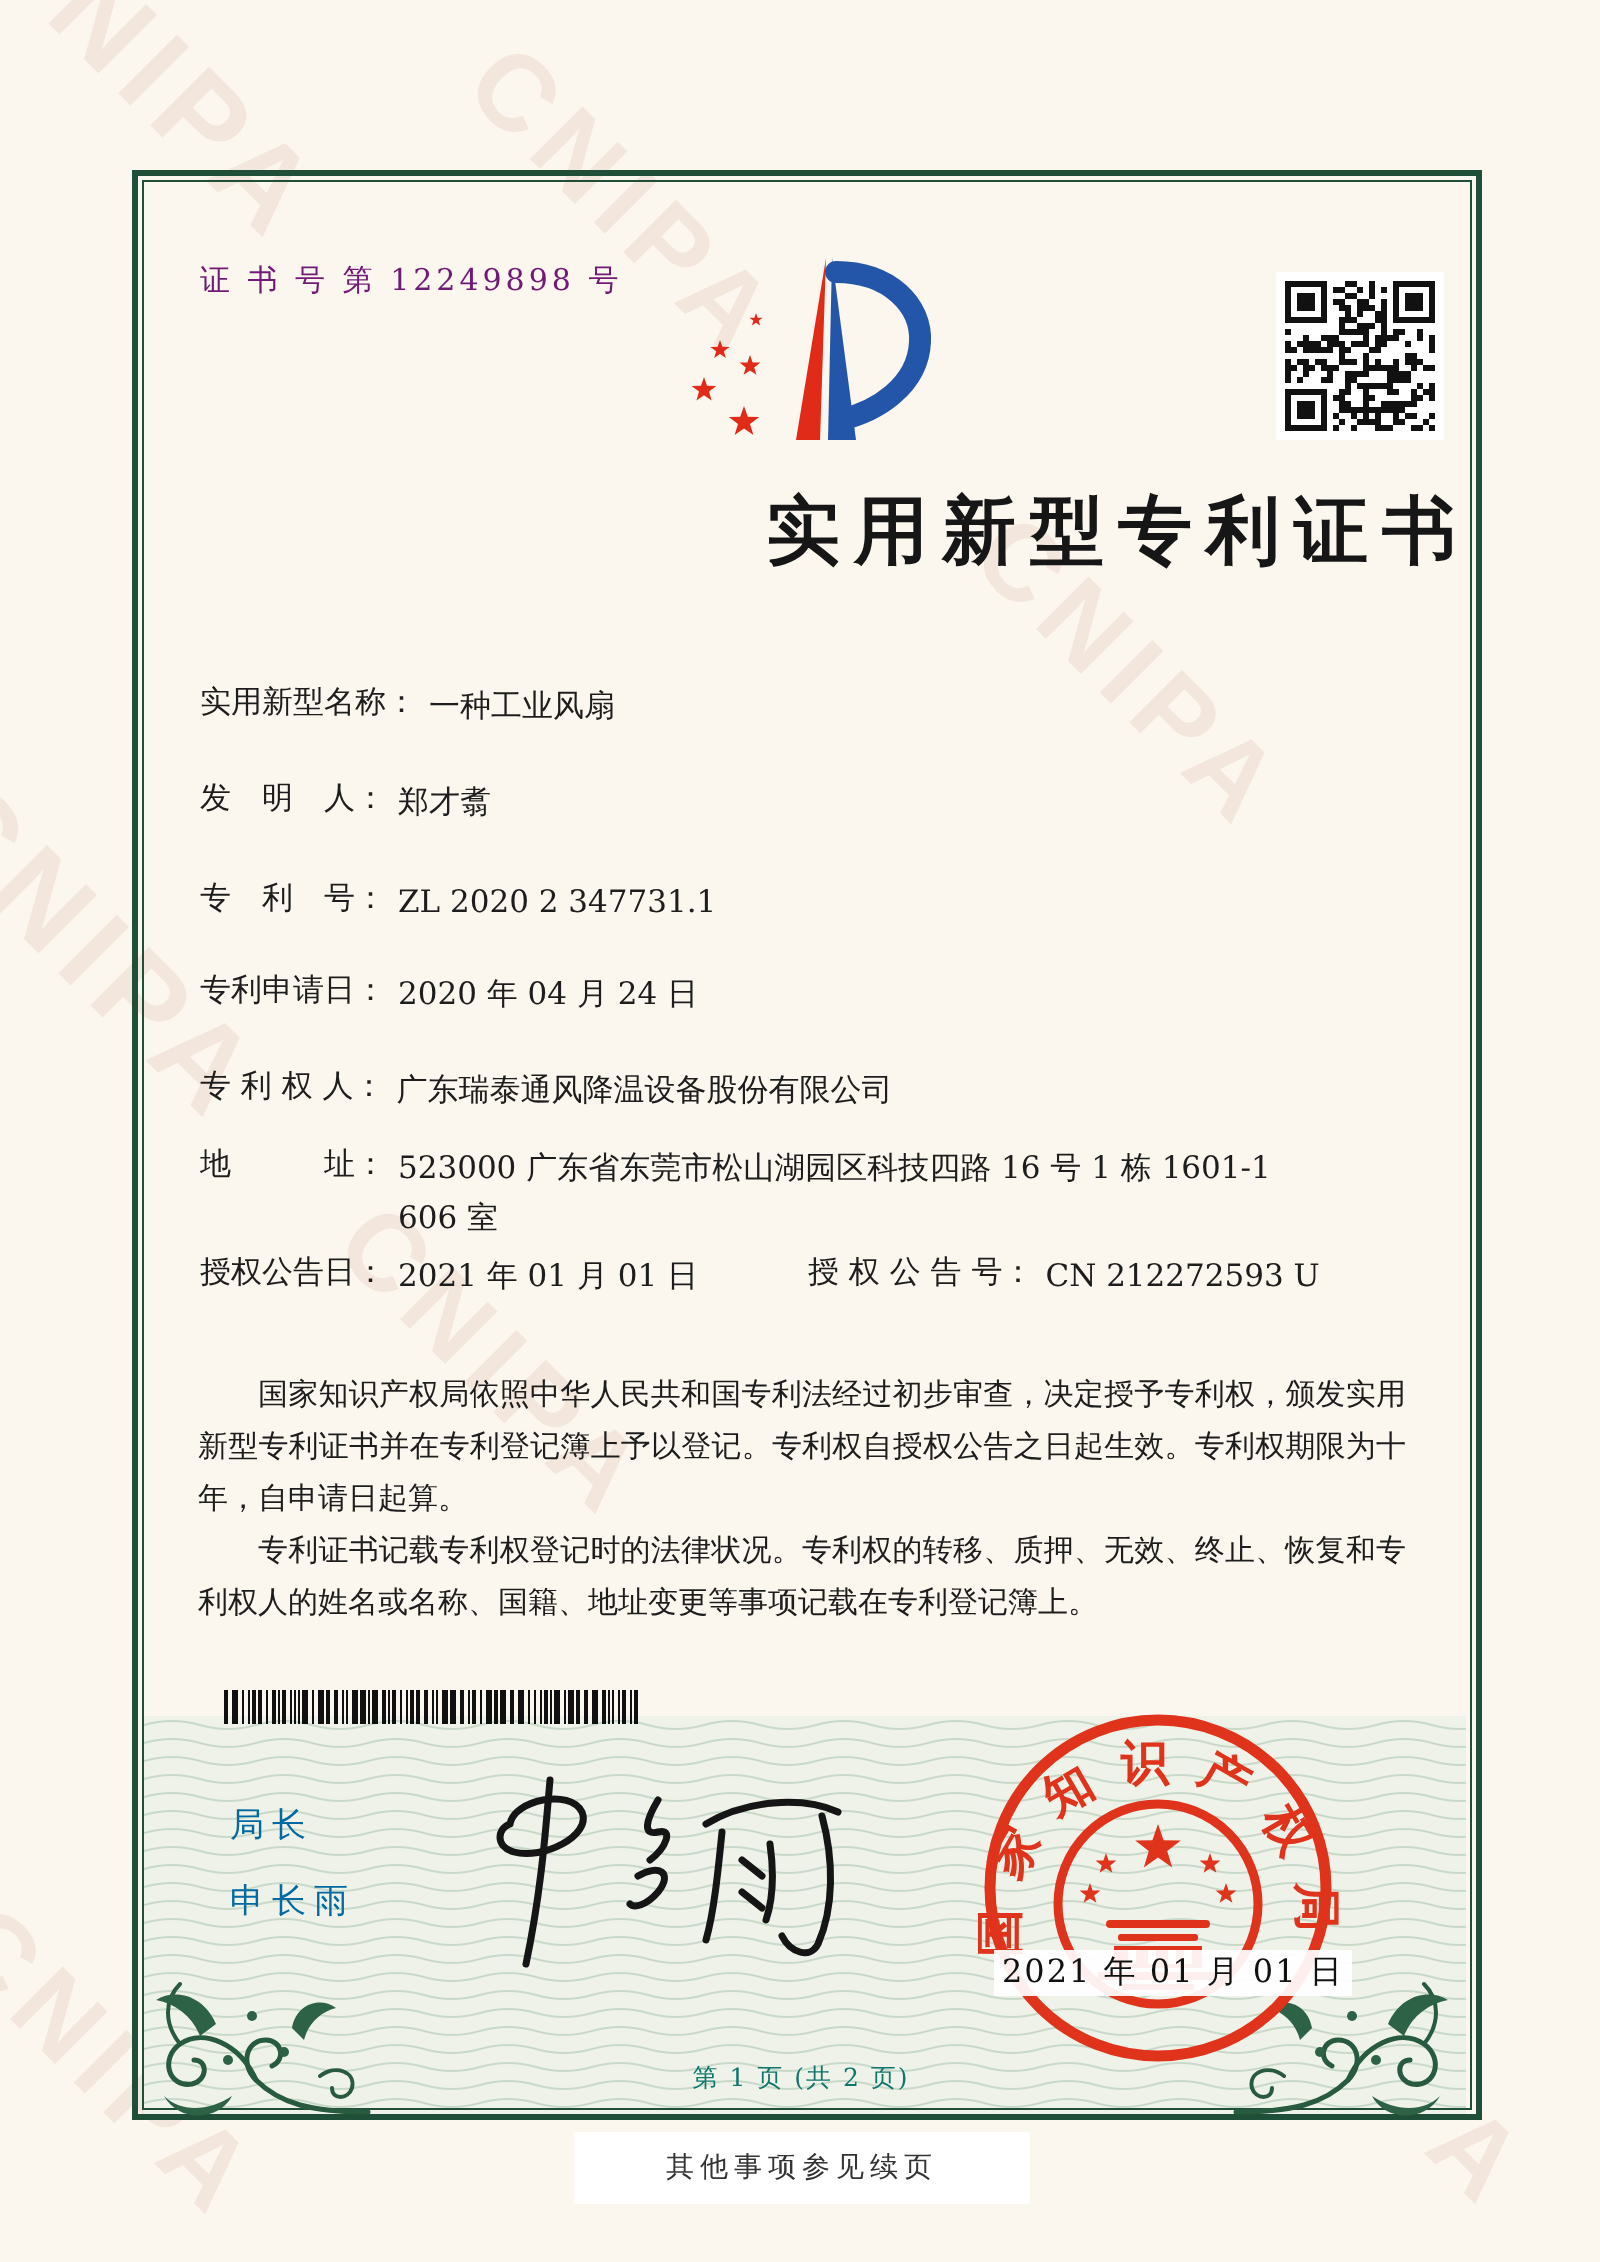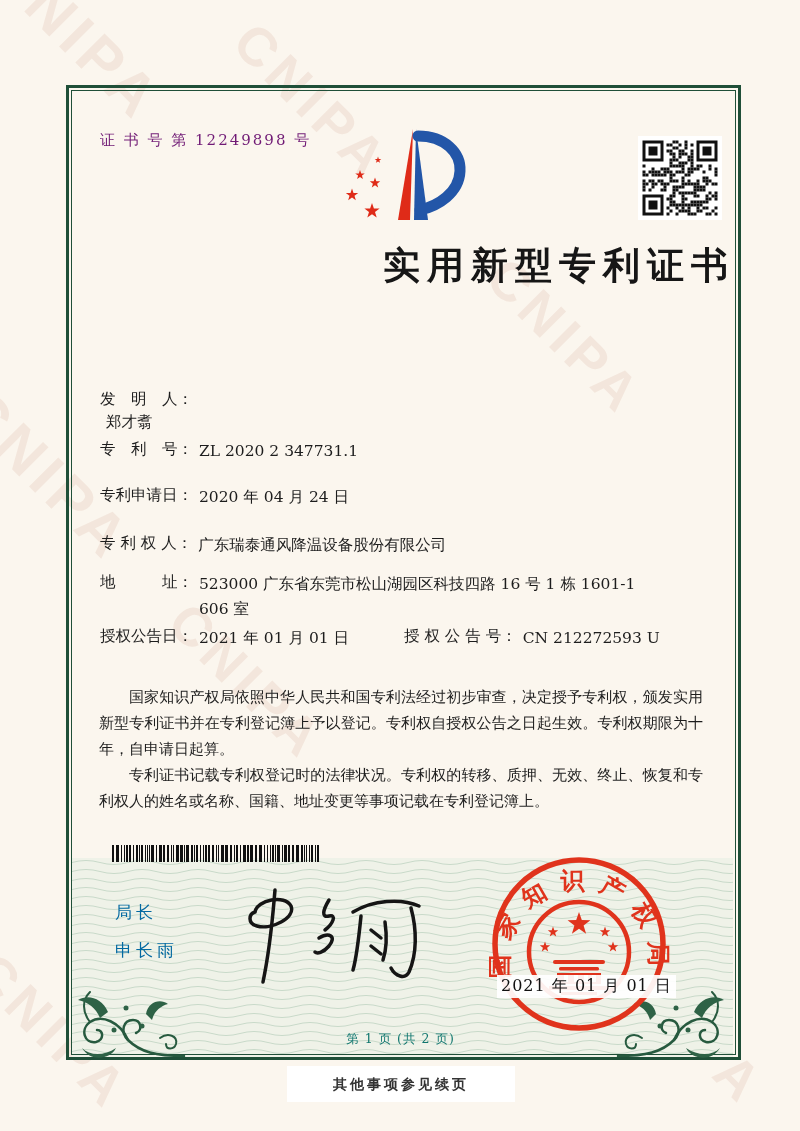--- a/index.html
+++ b/index.html
@@ -24,21 +24,21 @@
   .logo{position:absolute;left:330px;top:123px;width:140px;height:105px;}
 
   .qr{position:absolute;left:638px;top:136px;width:84px;height:84px;background:#fff;padding:0;}
 
   .title{position:absolute;left:66px;top:241px;width:669px;text-align:right;
       font-size:37px;font-weight:600;letter-spacing:7px;color:#161616;}
 
   .field{position:absolute;left:100px;display:flex;font-size:15.5px;color:#1d1d1d;}
   .field .lab{flex:none;}
   .field .val{margin-left:6px;white-space:pre-line;line-height:25px;}
-  .f1{top:341px;} .f2{top:389px;flex-direction:column;} .f3{top:439px;} .f4{top:485px;} .f5{top:533px;}
+  .f1{top:341px;} .f2{top:389px;} .f3{top:439px;} .f4{top:485px;} .f5{top:533px;}
   .f6{top:572px;width:610px;} .f7{top:626px;} .f8{top:626px;left:404px;}
 
   .body-text{position:absolute;left:99px;top:656px;width:604px;font-size:15px;
       line-height:26px;color:#1d1d1d;text-align:justify;margin-top:28px;}
   .body-text p{margin:0;text-indent:2em;}
 
   .barcode{position:absolute;left:112px;top:845px;width:208px;height:17px;}
 
   .sig-label{position:absolute;left:115px;font-size:17px;letter-spacing:4px;color:#0369a1;
       font-family:"Liberation Sans",sans-serif;}
@@ -46,21 +46,21 @@
   .sig-hand{position:absolute;left:233px;top:878px;width:198px;height:118px;}
 
   .seal{position:absolute;left:489px;top:852px;width:182px;height:182px;}
   .seal-date{position:absolute;left:497px;top:975px;font-size:16px;letter-spacing:1px;
       color:#111;background:rgba(255,255,255,0.92);padding:1px 4px;white-space:nowrap;}
 
   .pageinfo{position:absolute;left:66px;top:1031px;width:669px;text-align:center;
       font-size:12.5px;letter-spacing:1px;color:#0f766e;}
 
   .note{position:absolute;left:287px;top:1066px;width:228px;height:36px;background:#ffffff;
-      text-align:center;line-height:36px;font-size:14px;letter-spacing:3px;color:#333;font-weight:bold;}
+      text-align:center;line-height:36px;font-size:14px;letter-spacing:3px;color:#333;}
 
   .corner{position:absolute;width:130px;height:100px;}
   .corner.left{left:56px;top:968px;}
   .corner.right{left:616px;top:968px;transform:scaleX(-1);}
 </style>
 </head>
 <body>
 
 <div class="page">
 
@@ -349,20 +349,24 @@
       <rect x="58.5" y="4.5" width="21" height="21" fill="#111"></rect>
       <rect x="61.5" y="7.5" width="15" height="15" fill="#fff"></rect>
       <rect x="64.5" y="10.5" width="9" height="9" fill="#111"></rect>
       <rect x="4.5" y="58.5" width="21" height="21" fill="#111"></rect>
       <rect x="7.5" y="61.5" width="15" height="15" fill="#fff"></rect>
       <rect x="10.5" y="64.5" width="9" height="9" fill="#111"></rect>
     </svg>
 
   <div class="title">实用新型专利证书</div>
 
+  <div class="field f1">
+    <span class="lab">实用新型名称：</span>
+    <span class="val">一种工业风扇</span>
+  </div>
   <div class="field f2">
     <span class="lab">发　明　人：</span>
     <span class="val">郑才翥</span>
   </div>
   <div class="field f3">
     <span class="lab">专　利　号：</span>
     <span class="val">ZL 2020 2 347731.1</span>
   </div>
   <div class="field f4">
     <span class="lab">专利申请日：</span>

